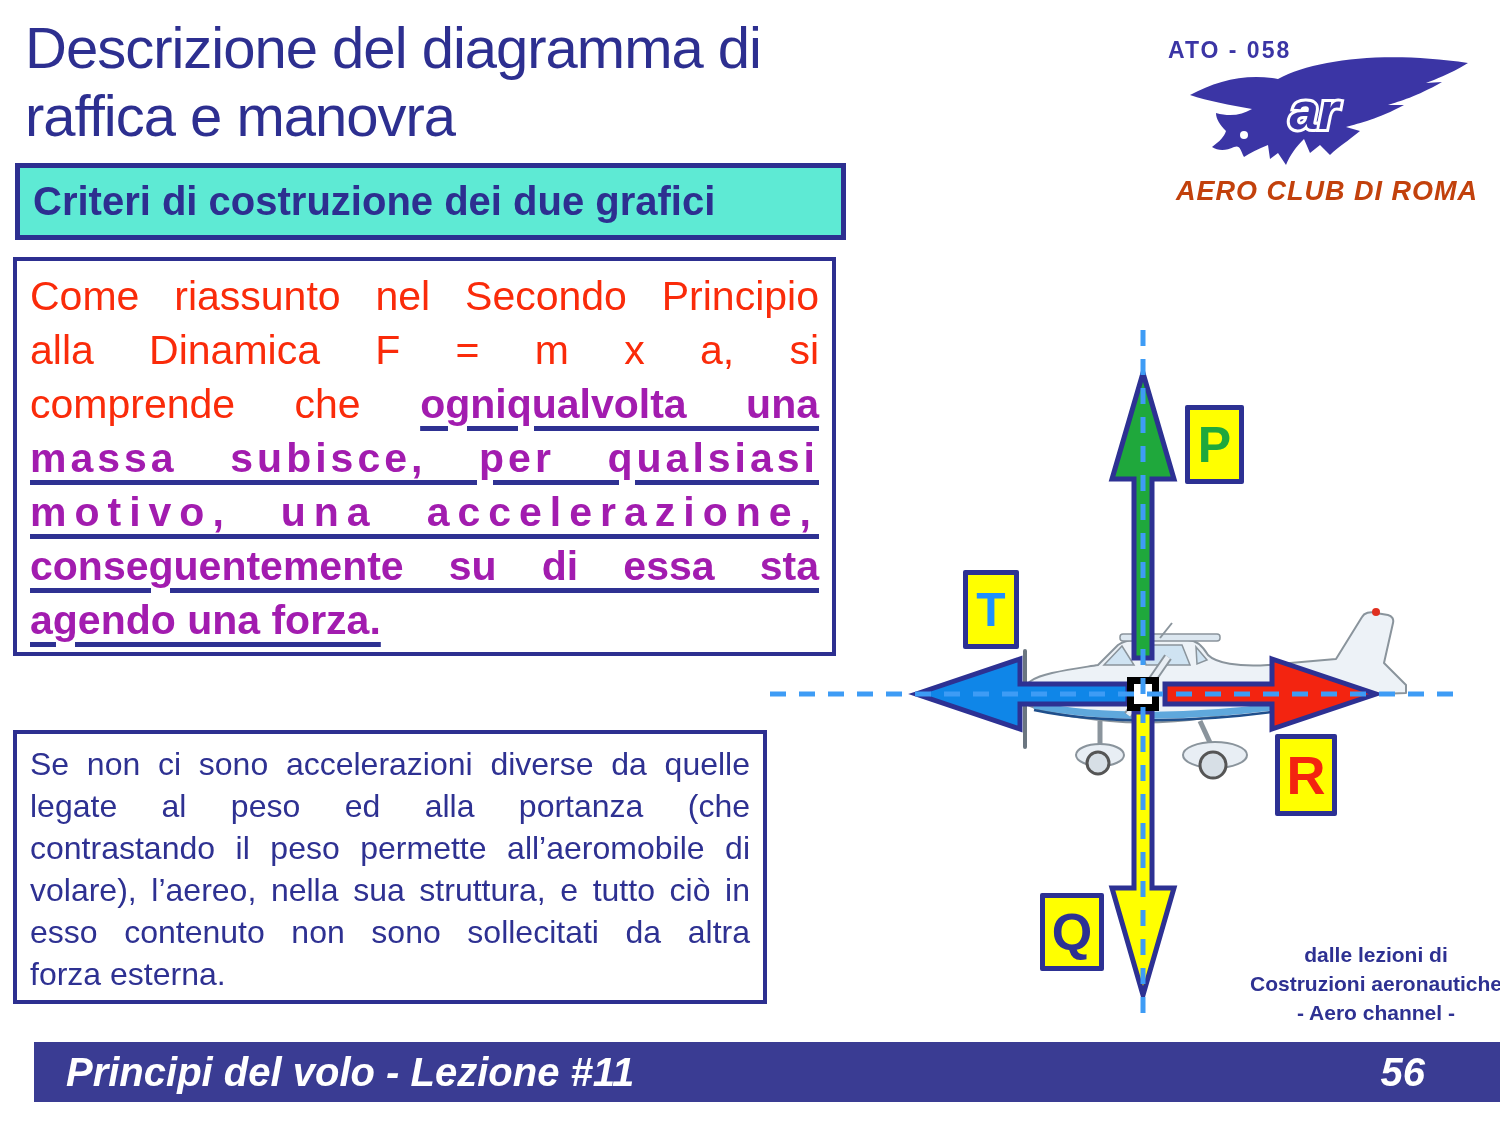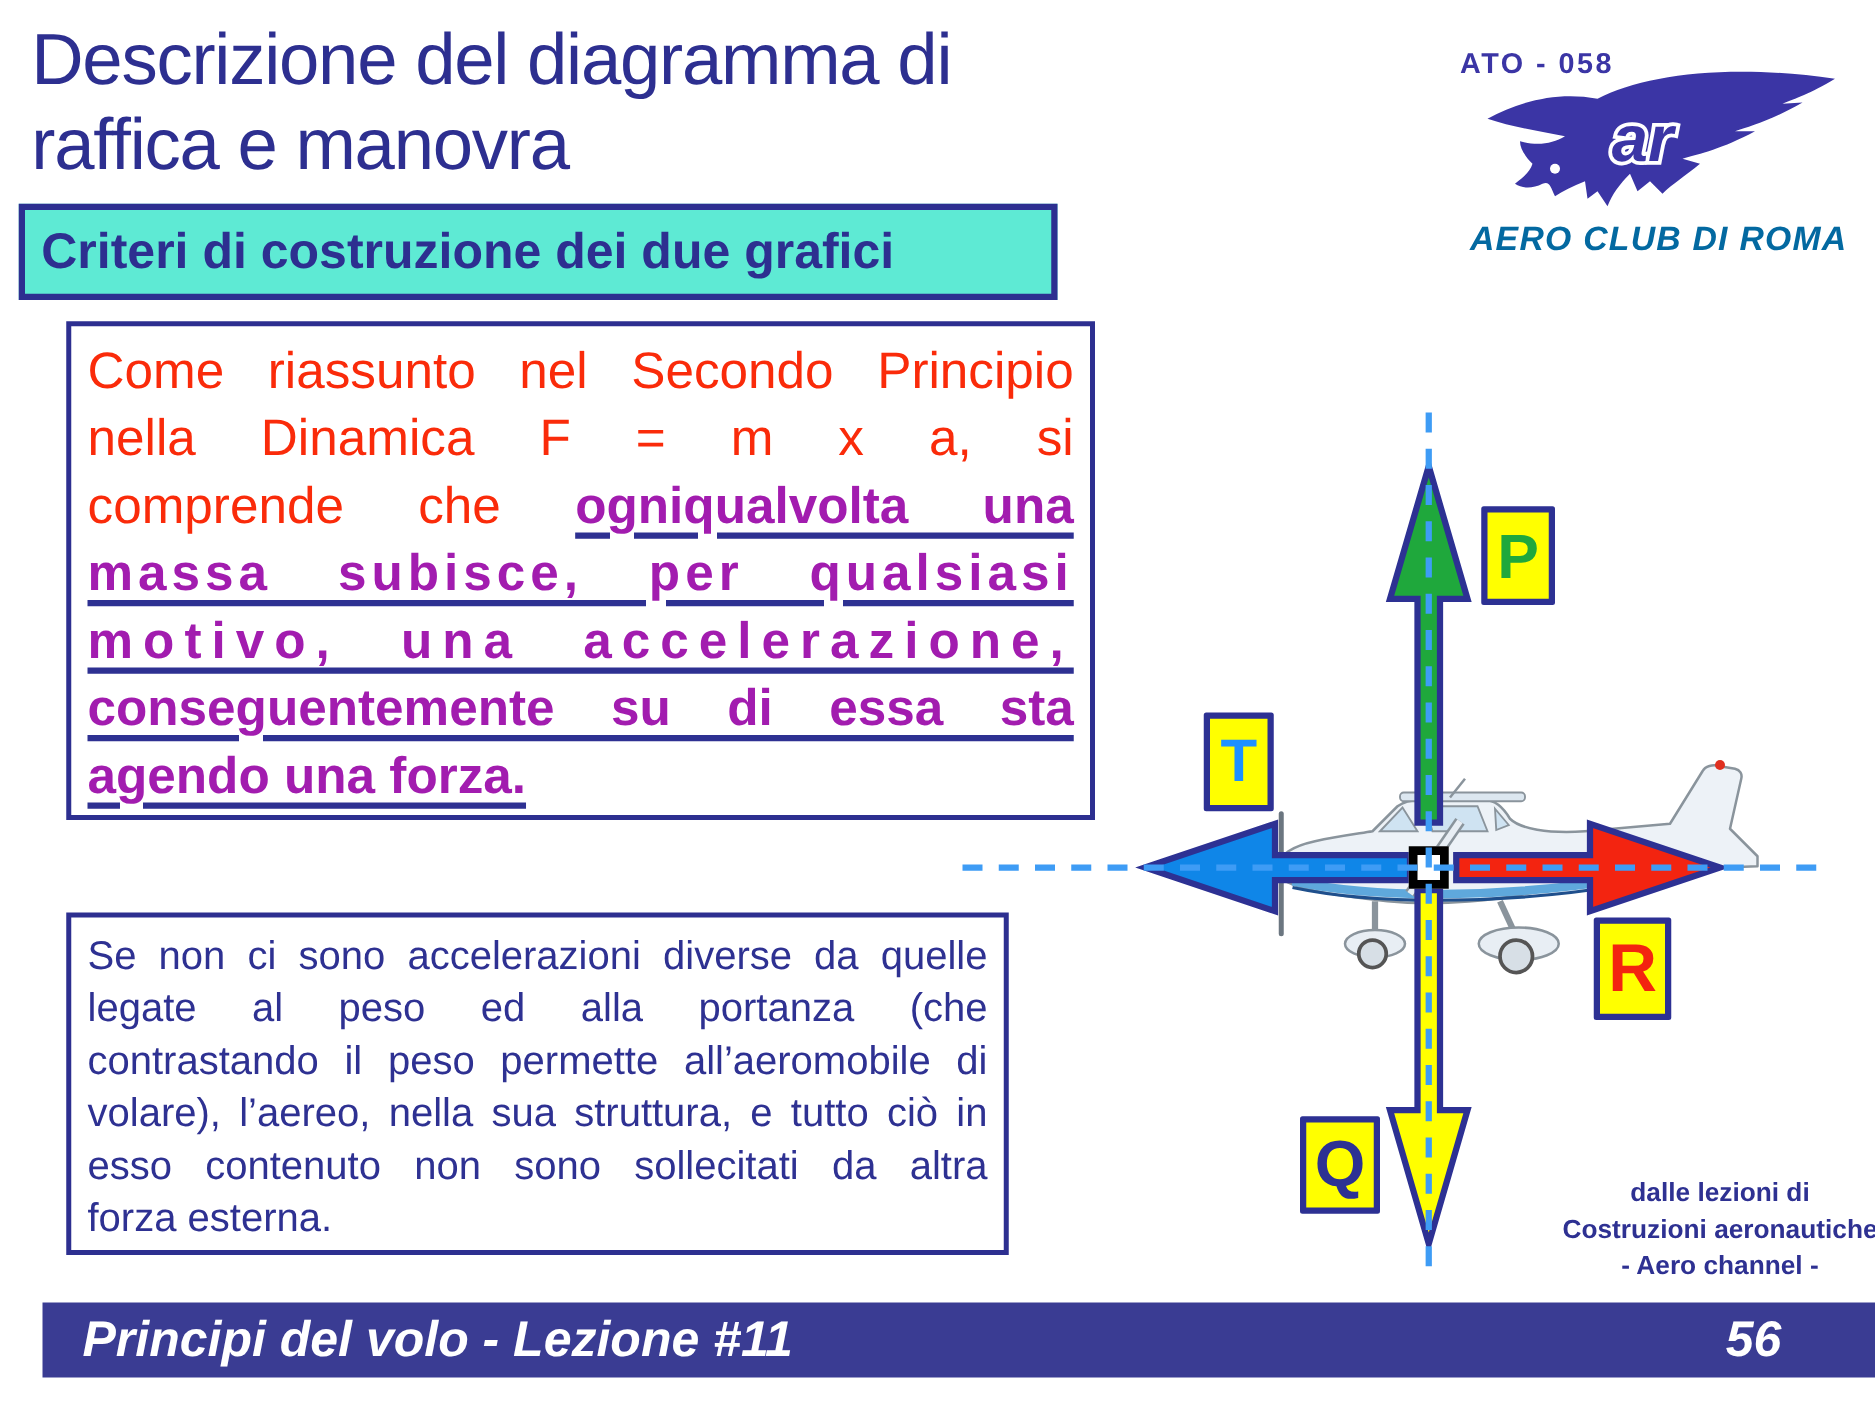--- a/index.html
+++ b/index.html
@@ -11,39 +11,39 @@
   .title{left:25px;top:14px;width:960px;font-size:58px;font-weight:normal;
          color:#2D2F90;line-height:68px;letter-spacing:-1px;}
 
   
   .banner{left:15px;top:163px;width:831px;height:77px;background:#5eead4;
           border:5px solid #2D2F90;box-sizing:border-box;display:flex;
           align-items:center;padding-left:13px;}
   .banner span{font-size:40px;font-weight:bold;color:#2D2F90;}
 
   
-  .tbox{background:#ffffff;border:4px solid #2D2F90;box-sizing:border-box;margin-left:40px;}
+  .tbox{background:#ffffff;border:4px solid #2D2F90;box-sizing:border-box;}
   .box1{left:13px;top:257px;width:823px;height:399px;padding:8px 13px 0 13px;
         font-size:41px;line-height:54px;}
   .box2{left:13px;top:730px;width:754px;height:274px;padding:9px 13px 0 13px;
         font-size:32px;line-height:42px;color:#2E3192;}
   .jline{text-align:justify;text-align-last:justify;}
   .lline{text-align:left;}
   .red{color:#FA2B0A;}
   .bluline{color:#a21caf;font-weight:bold;text-decoration:underline;
            text-decoration-thickness:4.5px;text-underline-offset:8px;
            text-decoration-color:#2E3192;}
   .ls4{letter-spacing:4px;}
   .ls8{letter-spacing:8px;}
 
   
   .ato{left:1168px;top:37px;font-size:23px;font-weight:bold;
        color:#3B35A5;letter-spacing:2px;}
   .club{left:1176px;top:176px;width:302px;text-align:center;font-size:27px;
-        font-weight:bold;font-style:italic;color:#0369a1;letter-spacing:1px;}
+        font-weight:bold;font-style:italic;color:#c2410c;letter-spacing:1px;}
   .eagle{left:1186px;top:53px;}
 
   
   .plane{left:1000px;top:605px;z-index:1;}
   .arrows{left:850px;top:340px;z-index:2;}
   .csquare{left:1127px;top:677px;width:18px;height:20px;background:#ffffff;
            border:7px solid #000000;z-index:3;}
   .dashes{left:760px;top:325px;z-index:4;pointer-events:none;}
   .flabel{background:#FFFF00;border:5px solid #2D3193;box-sizing:border-box;
           display:flex;align-items:center;justify-content:center;
@@ -71,21 +71,21 @@
   <div>Descrizione del diagramma di</div>
   <div>raffica e manovra</div>
 </div>
 
 <div class="abs banner">
   <span>Criteri di costruzione dei due grafici</span>
 </div>
 
 <div class="abs tbox box1">
   <div class="jline red">Come riassunto nel Secondo Principio</div>
-  <div class="jline red">nella Dinamica F = m x a, si</div>
+  <div class="jline red">alla Dinamica F = m x a, si</div>
   <div class="jline"><span class="red">comprende che</span> <span class="bluline">ogniqualvolta una</span></div>
   <div class="jline bluline ls4">massa subisce, per qualsiasi</div>
   <div class="jline bluline ls8">motivo, una accelerazione,</div>
   <div class="jline bluline">conseguentemente su di essa sta</div>
   <div class="lline bluline">agendo una forza.</div>
 </div>
 
 <div class="abs tbox box2">
   <div class="jline">Se non ci sono accelerazioni diverse da quelle</div>
   <div class="jline">legate al peso ed alla portanza (che</div>

